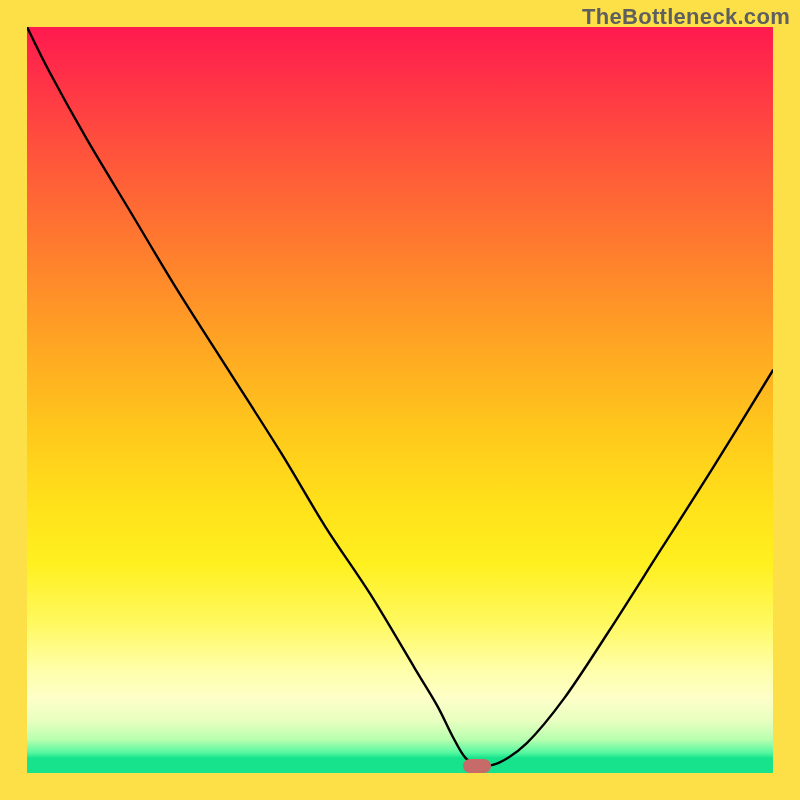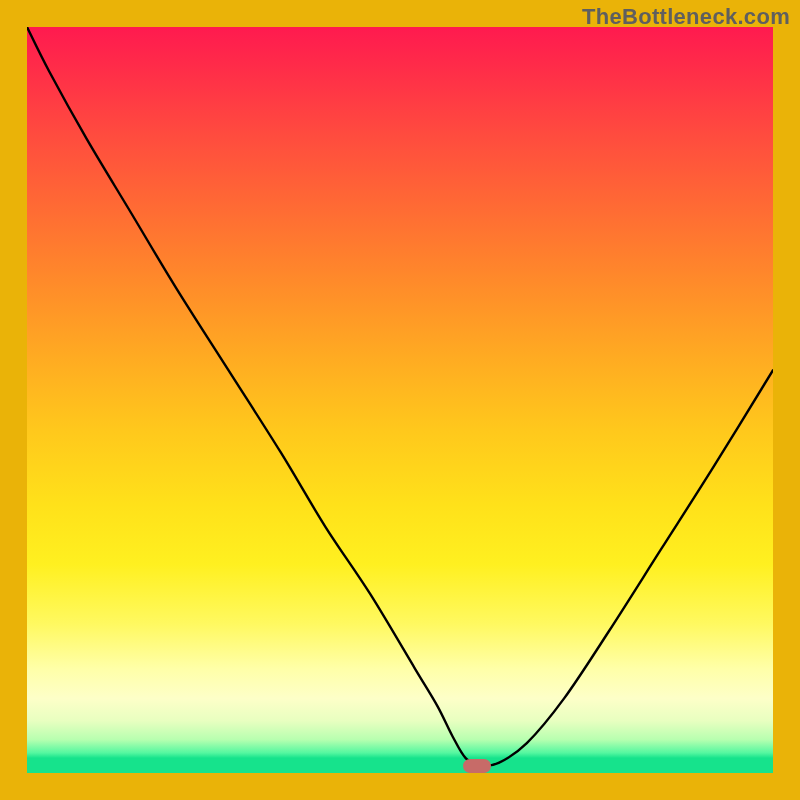--- a/index.html
+++ b/index.html
@@ -8,21 +8,21 @@
     width: 800px;
     height: 800px;
     background: #000;
     overflow: hidden;
     font-family: Arial, Helvetica, sans-serif;
   }
   .frame {
     position: relative;
     width: 800px;
     height: 800px;
-    background: #eab308;
+    background: #fde047;
   }
   .watermark {
     position: absolute;
     top: 4px;
     right: 10px;
     color: #5f5f5f;
     font-size: 22px;
     font-weight: 600;
     letter-spacing: 0.3px;
     z-index: 20;

